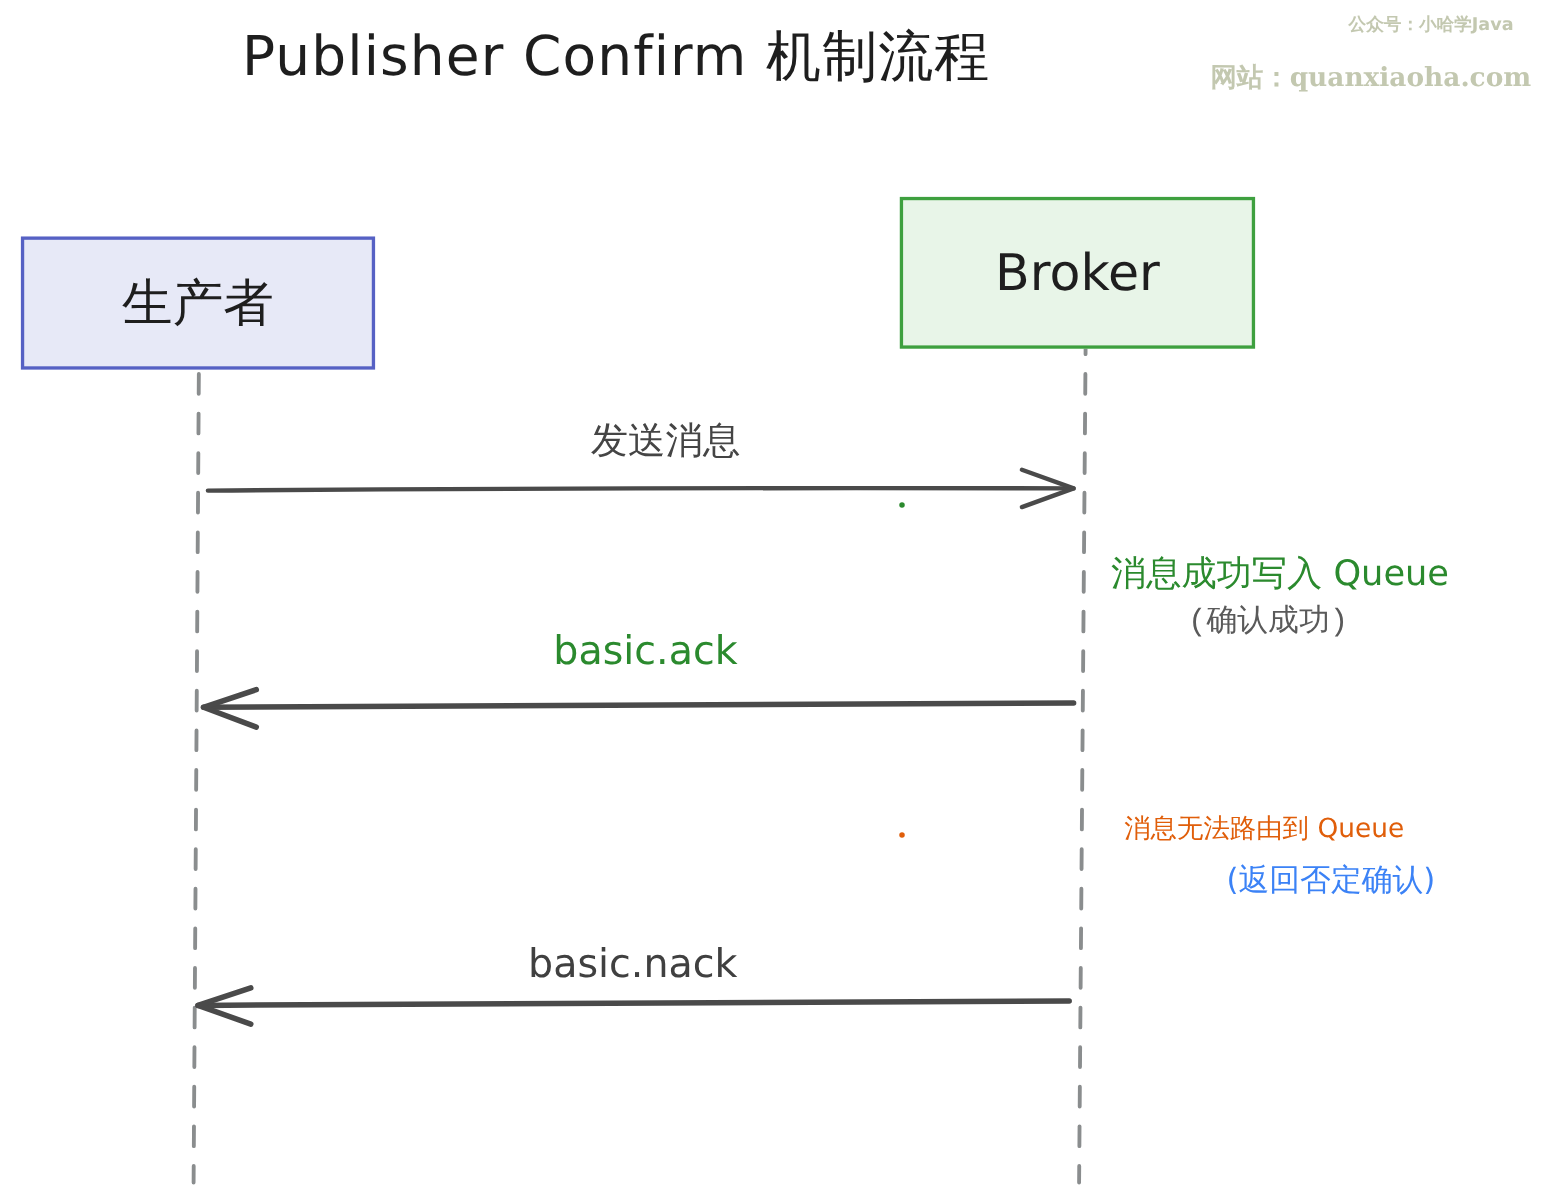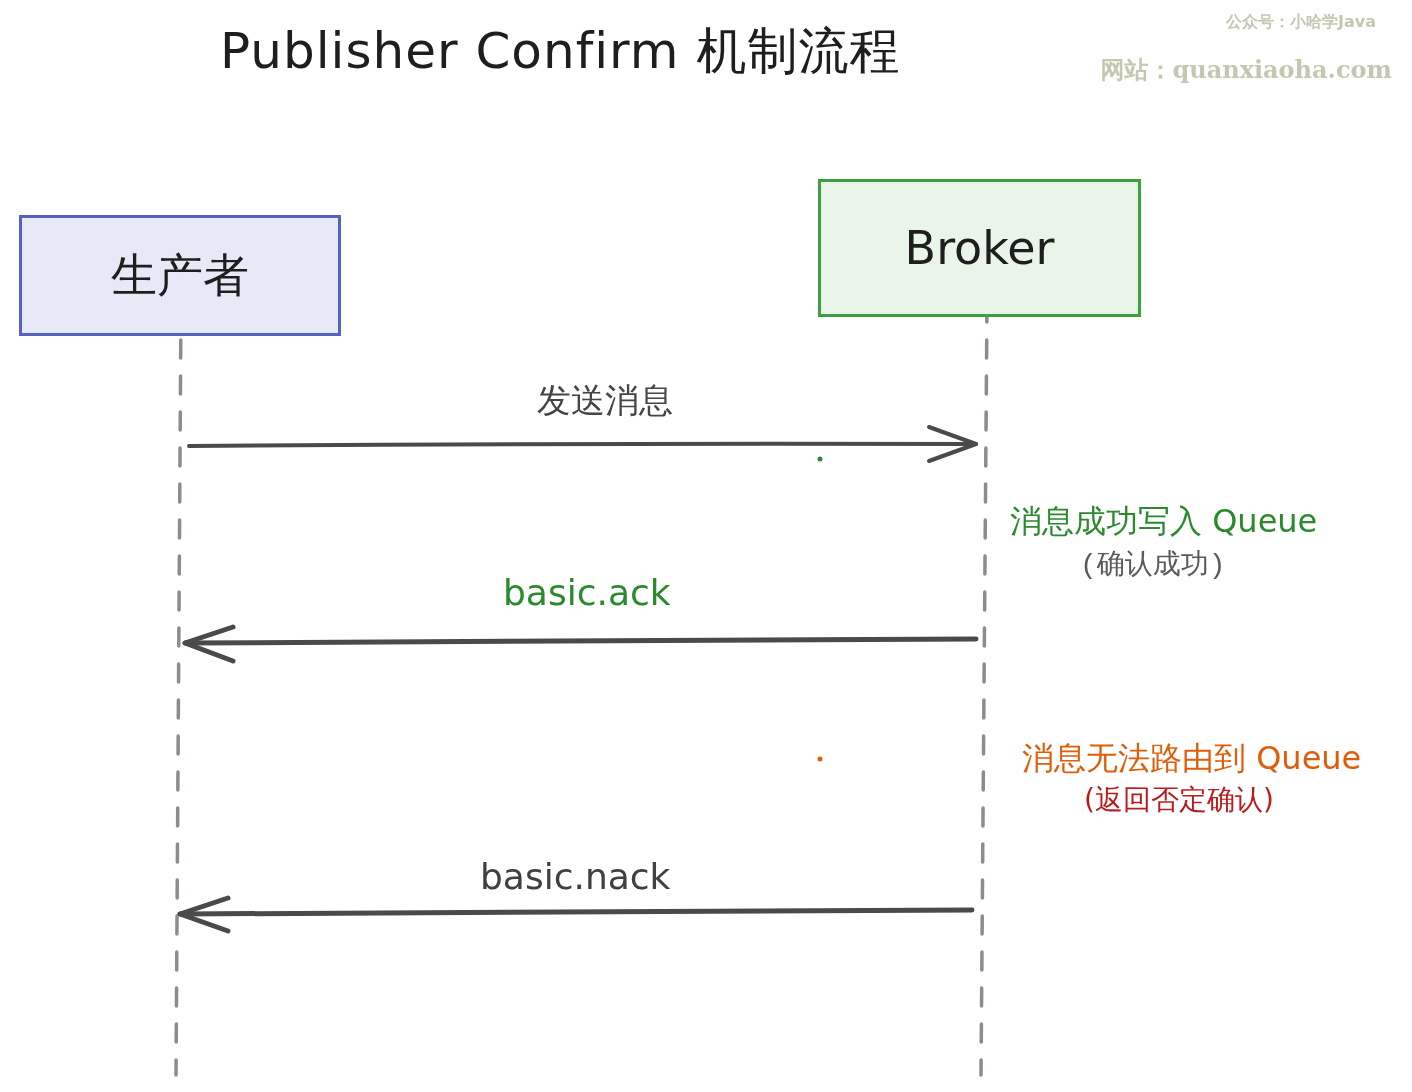--- a/index.html
+++ b/index.html
@@ -14,22 +14,22 @@
   .actor { display: flex; align-items: center; justify-content: center; box-sizing: border-box;
            font-size: 46px; color: #1e1e1e; }
   .producer { left: 19px; top: 179px; width: 322px; height: 121px; background: #e7e9f7; border: 3px solid #5661c4; margin-top: 36px; }
   .broker { left: 818px; top: 179px; width: 323px; height: 138px; background: #e8f5e8; border: 3px solid #3ea03f; }
   .label { white-space: nowrap; }
   .msg-send { left: 503px; top: 378px; font-size: 34px; color: #454545; margin-left: 34px; }
   .ack { left: 503px; top: 572px; font-size: 36px; color: #2b8a2e; }
   .nack { left: 480px; top: 856px; font-size: 36px; color: #404040; }
   .note-ok { left: 1010px; top: 500px; font-size: 32px; color: #2b8a2e; }
   .note-ok-sub { left: 1080px; top: 545px; font-size: 28px; color: #5a5a5a; font-family: Liberation Mono, monospace; }
-  .note-fail { left: 1022px; top: 737px; font-size: 32px; color: #e05e0a; }
-  .note-fail-sub { left: 1084px; top: 781px; font-size: 28px; color: #b91c1c; }
+  .note-fail { left: 1022px; top: 737px; font-size: 24px; color: #e05e0a; }
+  .note-fail-sub { left: 1115px; top: 781px; font-size: 28px; color: #3b82f6; }
   svg.canvas { position: absolute; left: 0; top: 0; }
 </style>
 </head>
 <body>
 
 <div class="abs title">Publisher Confirm 机制流程</div>
 <div class="abs wm wm1">公众号：小哈学Java</div>
 <div class="abs wm wm2">网站：quanxiaoha.com</div>
 
 <svg class="canvas" width="1412" height="1092">

